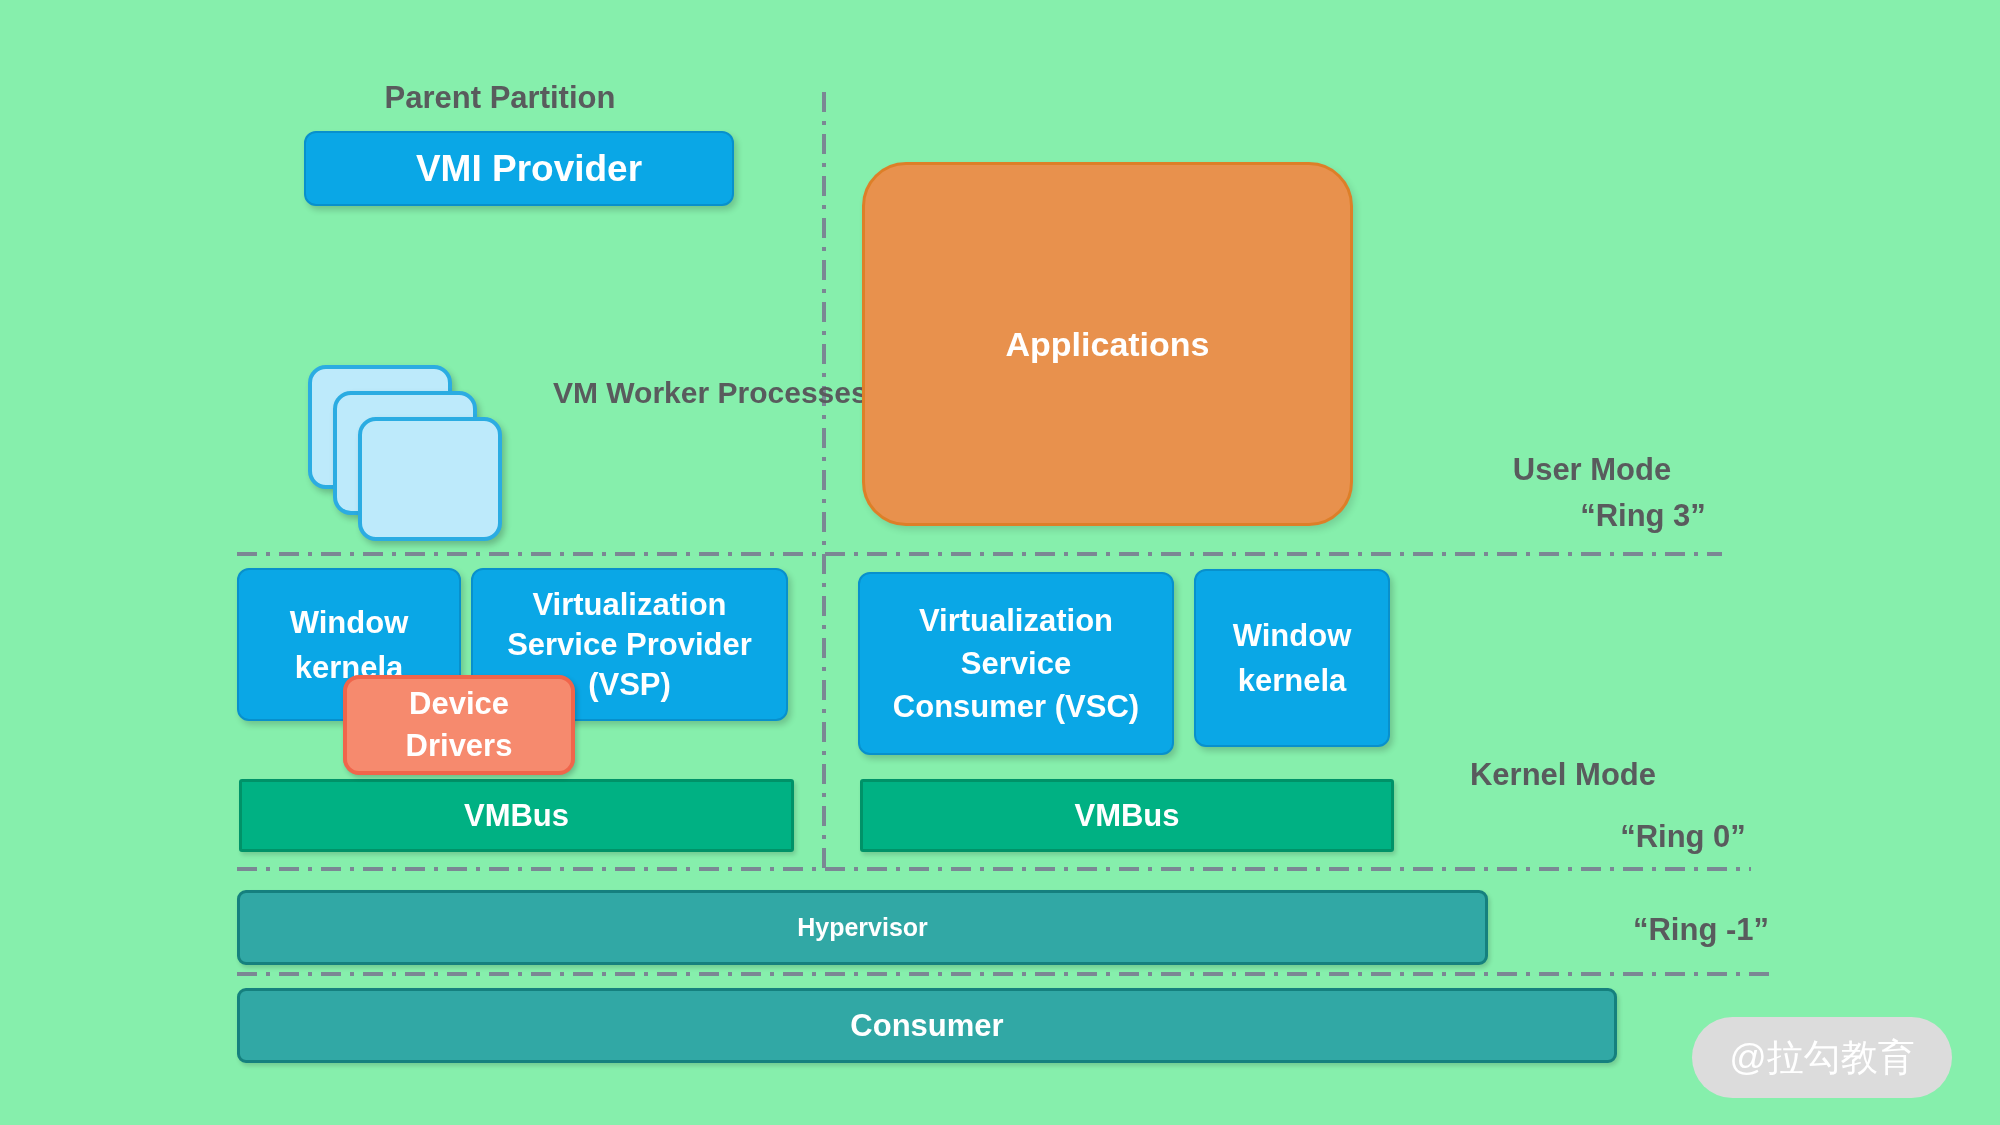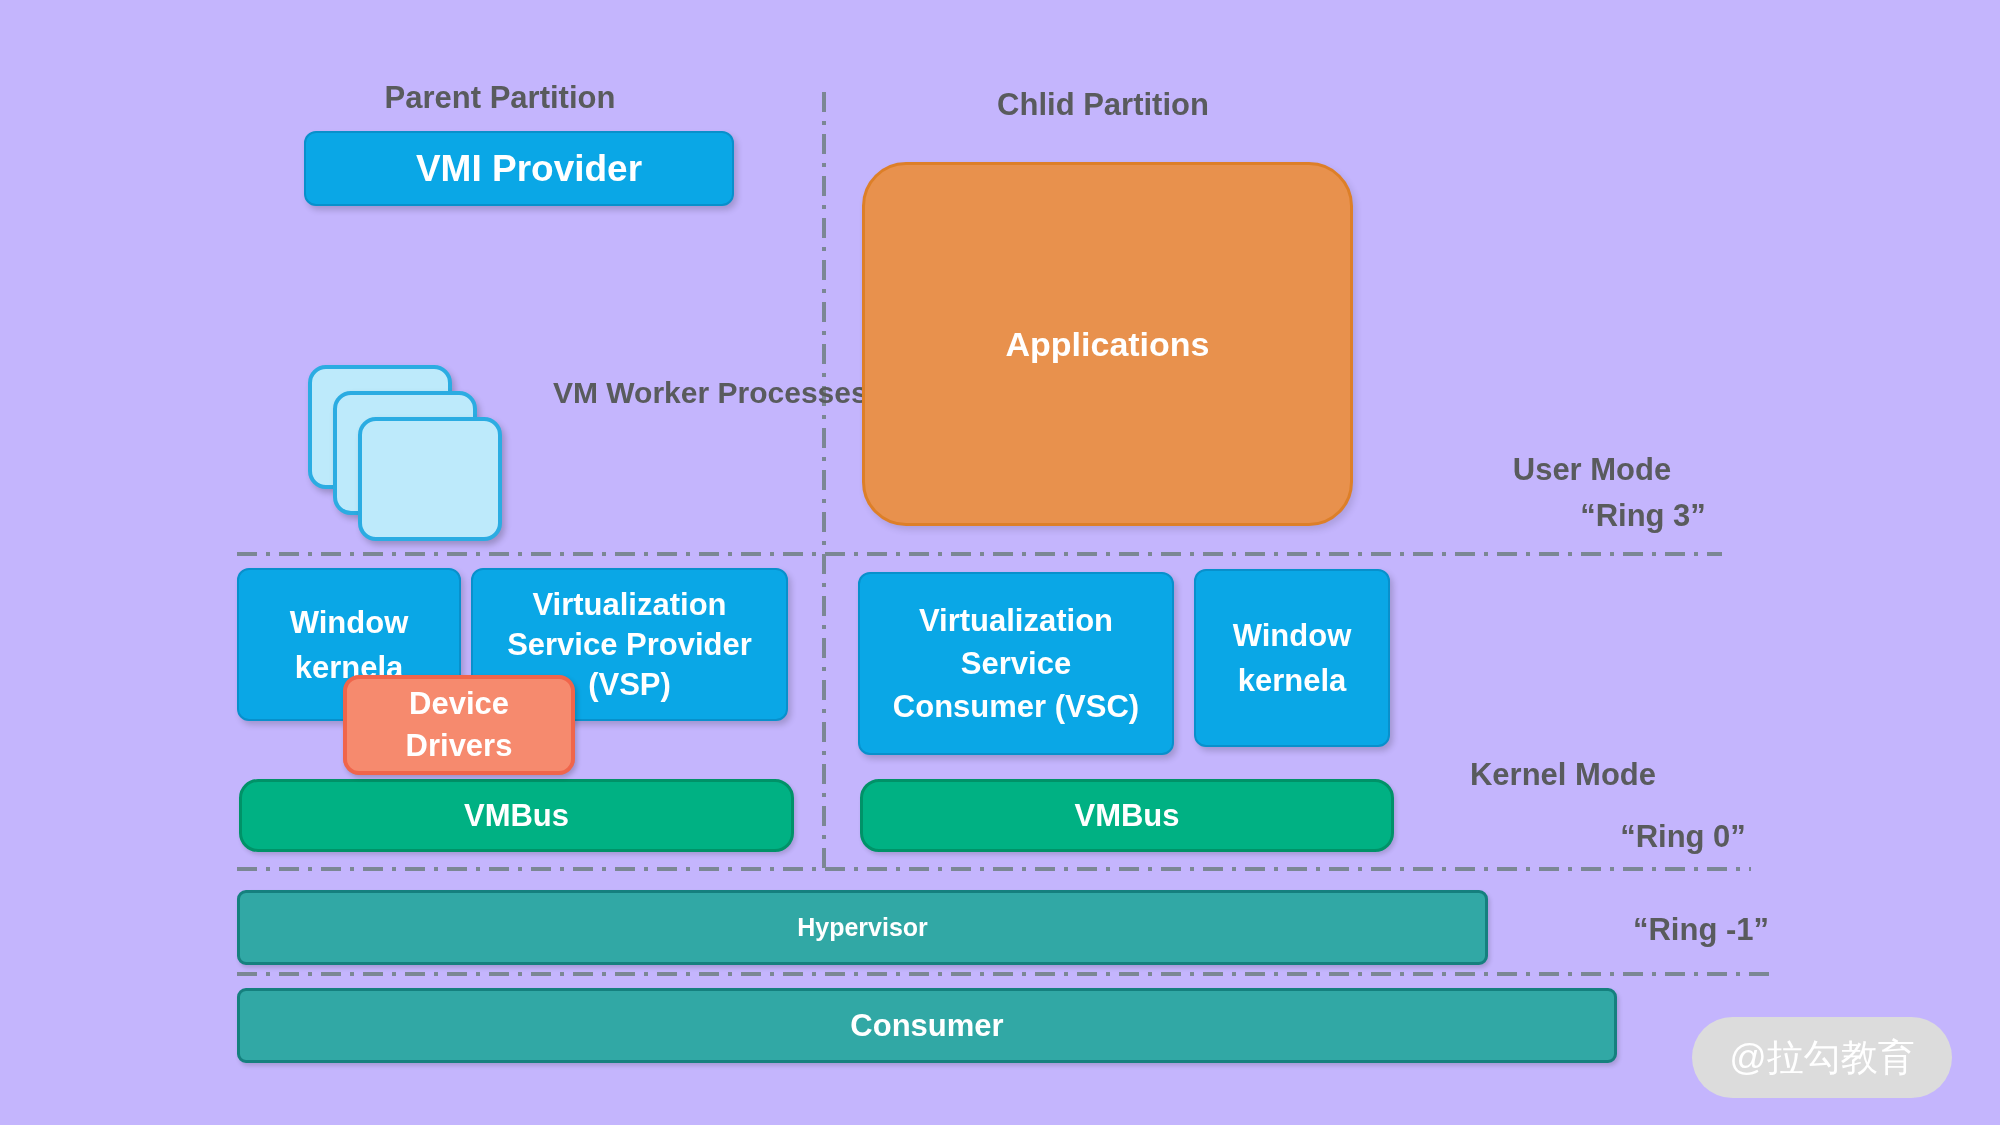--- a/index.html
+++ b/index.html
@@ -1,34 +1,34 @@
 <!DOCTYPE html>
 <html><head>
 <meta charset="utf-8">
 <style>
   html,body{margin:0;padding:0;background:#ffffff;}
   .canvas{
-    position:relative;width:2000px;height:1125px;background:#c4b5fd;overflow:hidden;
+    position:relative;width:2000px;height:1125px;background:#86efac;overflow:hidden;
     font-family:"Liberation Sans",sans-serif;font-weight:700;
   }
   
   .lbl{position:absolute;color:#595b5d;font-size:31px;text-align:center;white-space:nowrap;}
   .t-parent{left:310px;top:80px;width:380px;}
   .t-child{left:913px;top:87px;width:380px;}
   .t-usermode{left:1442px;top:452px;width:300px;}
   .t-ring3{left:1493px;top:498px;width:300px;}
   .t-kernelmode{left:1413px;top:757px;width:300px;}
   .t-ring0{left:1533px;top:819px;width:300px;}
   .t-ring-1{left:1551px;top:912px;width:300px;}
   
   .box{position:absolute;display:flex;flex-direction:column;align-items:center;justify-content:center;
        text-align:center;color:#ffffff;border-radius:12px;}
   .box span{display:block;}
   .blue{background:#0aa7e6;border:2px solid #0890cc;box-shadow:3px 4px 6px rgba(0,0,0,.18);}
-  .green{background:#00b183;border:3px solid #009268;border-radius:19px;box-shadow:2px 3px 4px rgba(0,0,0,.15);}
+  .green{background:#00b183;border:3px solid #009268;border-radius:3px;box-shadow:2px 3px 4px rgba(0,0,0,.15);}
   .teal{background:#31a8a5;border:3px solid #15807e;border-radius:9px;box-shadow:2px 3px 4px rgba(0,0,0,.15);}
   
   .b-vmi{left:304px;top:131px;width:406px;height:71px;font-size:37px;padding-left:20px;}
   .b-vmms{left:308px;top:228px;width:410px;height:113px;font-size:31px;line-height:42px;}
   .sq{position:absolute;width:136px;height:116px;background:#bdeafb;border:4px solid #2bace2;
       border-radius:18px;box-shadow:3px 4px 6px rgba(0,0,0,.22);}
   .sq1{left:308px;top:365px;}
   .sq2{left:333px;top:391px;}
   .sq3{left:358px;top:417px;}
   .t-worker{left:553px;top:362px;width:185px;font-size:30px;line-height:61px;}
@@ -64,21 +64,20 @@
   .wm{position:absolute;left:1692px;top:1017px;width:260px;height:81px;border-radius:41px;
       background:#dcdcdc;display:flex;align-items:center;justify-content:center;
       color:#ffffff;font-size:37px;font-weight:400;}
 </style>
 </head>
 <body>
 
 <div class="canvas">
 
   <div class="lbl t-parent">Parent Partition</div>
-  <div class="lbl t-child">Chlid Partition</div>
 
   <div class="dash-h l-user-kernel"></div>
   <div class="dash-h l-kernel-hyp"></div>
   <div class="dash-h l-hyp-hw"></div>
   <div class="dash-v l-partition"></div>
 
   <div class="box blue b-vmi">
     <span>VMI Provider</span>
   </div>
   <div class="sq sq1"></div>

